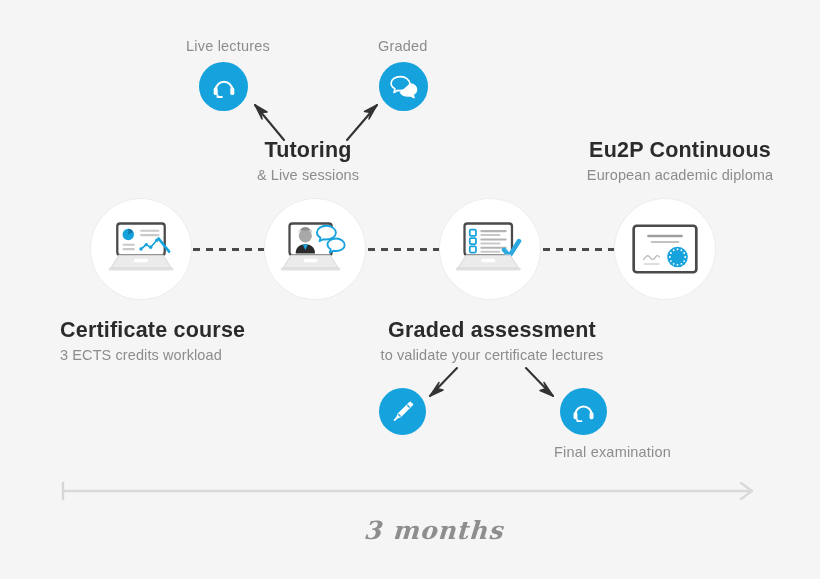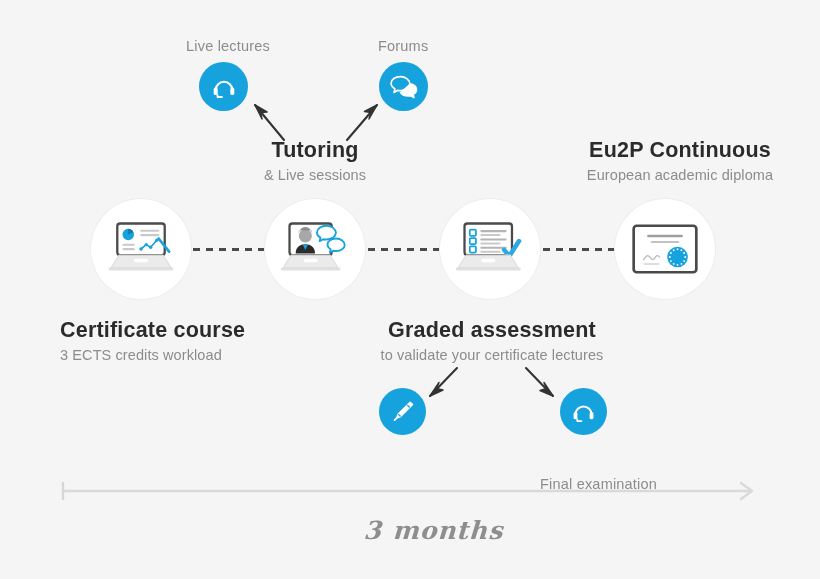--- a/index.html
+++ b/index.html
@@ -99,21 +99,21 @@
   }
   svg { display: block; overflow: visible; }
 </style>
 </head>
 <body>
 
 <div class="stage">
 
   <div class="tlabel" style="left:186px; top:38px;">Live lectures</div>
 
-  <div class="tlabel" style="left:378px; top:38px;">Forums</div>
+  <div class="tlabel" style="left:378px; top:38px;">Graded</div>
 
   <div class="blue-badge" style="left:199px; top:62px; width:49px; height:49px;">
     <span>
       <svg width="28" height="28" viewBox="0 0 32 32">
         <path d="M6.5 19.5 A9.5 9.5 0 0 1 25.5 19.5" fill="none" stroke="#ffffff" stroke-width="2.4" stroke-linecap="round"></path>
         <rect x="4.2" y="16.6" width="4.6" height="8.6" rx="2.2" fill="#ffffff"></rect>
         <rect x="23.2" y="16.6" width="4.6" height="8.6" rx="2.2" fill="#ffffff"></rect>
         <path d="M8.6 25.4 L8.6 27.4 L13.6 27.4" fill="none" stroke="#ffffff" stroke-width="2.1" stroke-linecap="round" stroke-linejoin="round"></path>
       </svg>
     </span>
@@ -131,21 +131,21 @@
   <svg class="timeline" style="left:248px; top:100px;" width="40" height="42">
     <path d="M36 40 L7 5" stroke="#333" stroke-width="2.1" fill="none" stroke-linecap="round"></path>
     <path d="M7 5 L19 12 L12.5 12.5 L14 19 Z" fill="#333" stroke="#333" stroke-width="1.5" stroke-linejoin="round"></path>
   </svg>
 
   <svg class="timeline" style="left:344px; top:100px;" width="40" height="42">
     <path d="M3 40 L33 5" stroke="#333" stroke-width="2.1" fill="none" stroke-linecap="round"></path>
     <path d="M33 5 L20.5 11.5 L27 12.5 L25 19 Z" fill="#333" stroke="#333" stroke-width="1.5" stroke-linejoin="round"></path>
   </svg>
 
-  <div class="heading" style="left:215px; top:138px; width:200px;">
+  <div class="heading" style="left:208px; top:138px; width:200px;">
     <span class="h-main">Tutoring</span>
     <span class="h-sub">&amp; Live sessions</span>
   </div>
 
   <div class="heading" style="left:548px; top:138px; width:264px;">
     <span class="h-main">Eu2P Continuous</span>
     <span class="h-sub">European academic diploma</span>
   </div>
 
   <div class="dash" style="left:193px; top:248px; width:72px;"></div>
@@ -276,21 +276,21 @@
       <svg width="27" height="27" viewBox="0 0 32 32">
         <path d="M6.5 19.5 A9.5 9.5 0 0 1 25.5 19.5" fill="none" stroke="#ffffff" stroke-width="2.4" stroke-linecap="round"></path>
         <rect x="4.2" y="16.6" width="4.6" height="8.6" rx="2.2" fill="#ffffff"></rect>
         <rect x="23.2" y="16.6" width="4.6" height="8.6" rx="2.2" fill="#ffffff"></rect>
         <path d="M8.6 25.4 L8.6 27.4 L13.6 27.4" fill="none" stroke="#ffffff" stroke-width="2.1" stroke-linecap="round" stroke-linejoin="round"></path>
       </svg>
     </span>
   </div>
 
 
-  <div class="tlabel" style="left:540px; top:444px;margin-top:32px;">Final examination</div>
+  <div class="tlabel" style="left:554px; top:444px;">Final examination</div>
 
   <svg class="timeline" style="left:55px; top:478px;" width="710" height="28">
     <path d="M8 482.5"></path>
     <line x1="8" y1="5" x2="8" y2="21" stroke="#d6d6d6" stroke-width="2.4" stroke-linecap="round"></line>
     <line x1="8" y1="13" x2="695" y2="13" stroke="#d9d9d9" stroke-width="2.4" stroke-linecap="round"></line>
     <polyline points="686,5 697,13 686,21" fill="none" stroke="#d9d9d9" stroke-width="2.4" stroke-linecap="round" stroke-linejoin="round"></polyline>
   </svg>
 
   <div class="script" style="left:366px; top:516px;">3 months</div>
 

